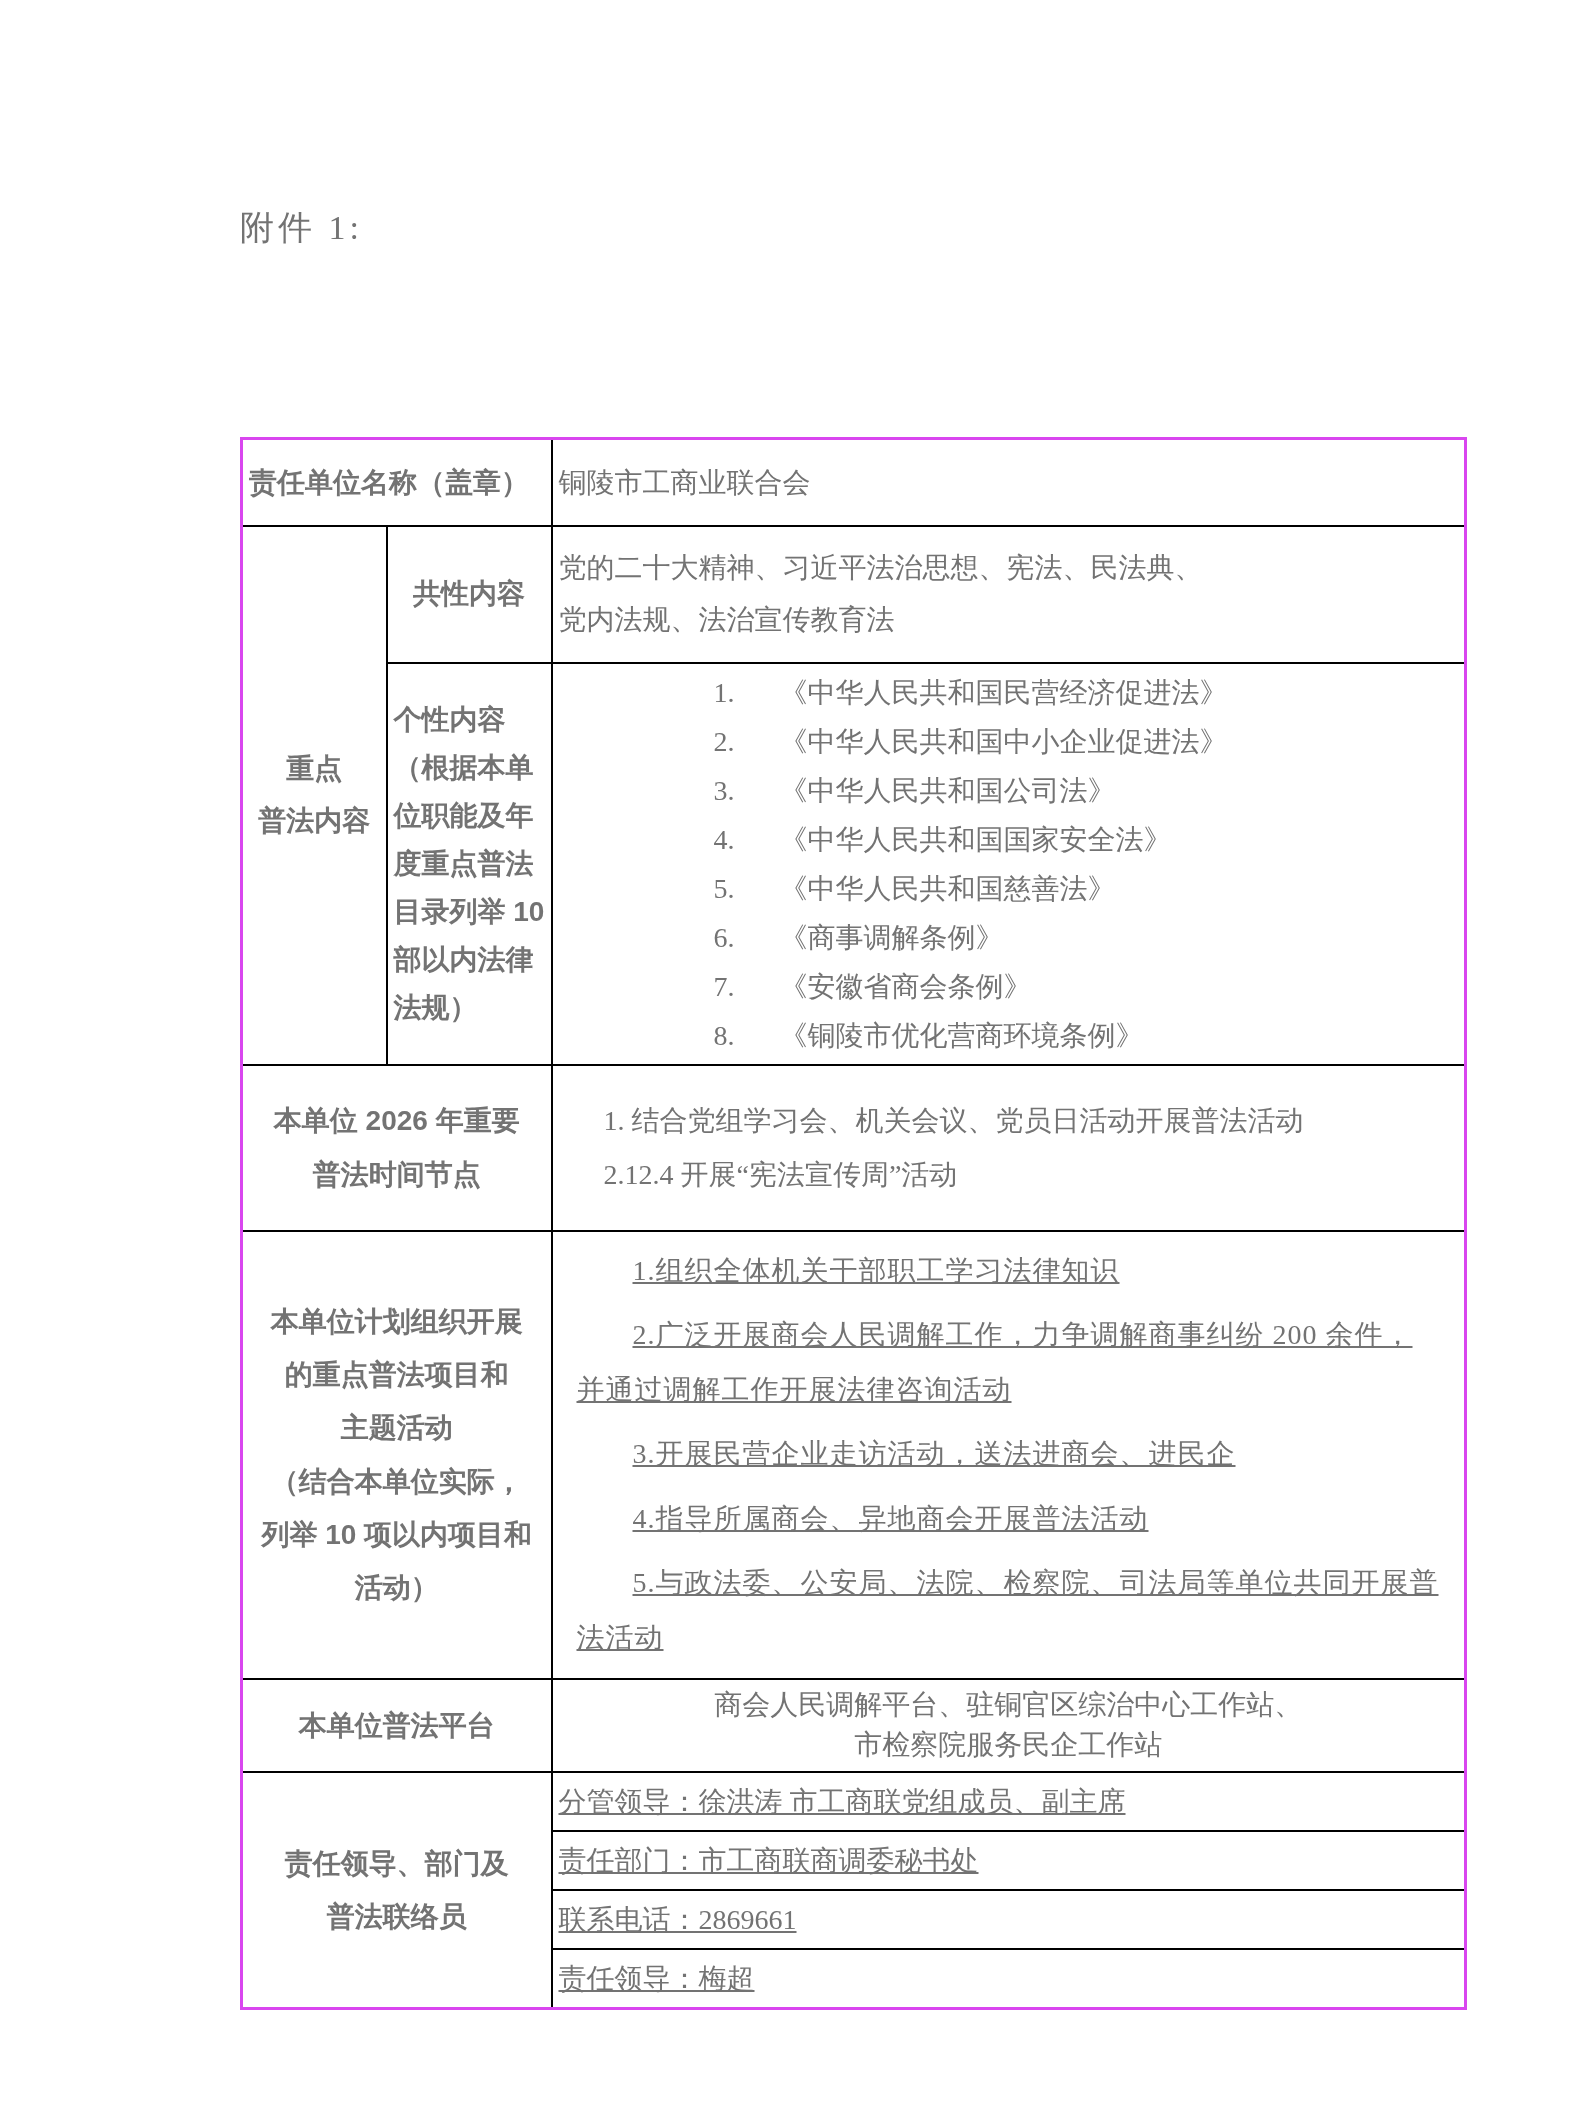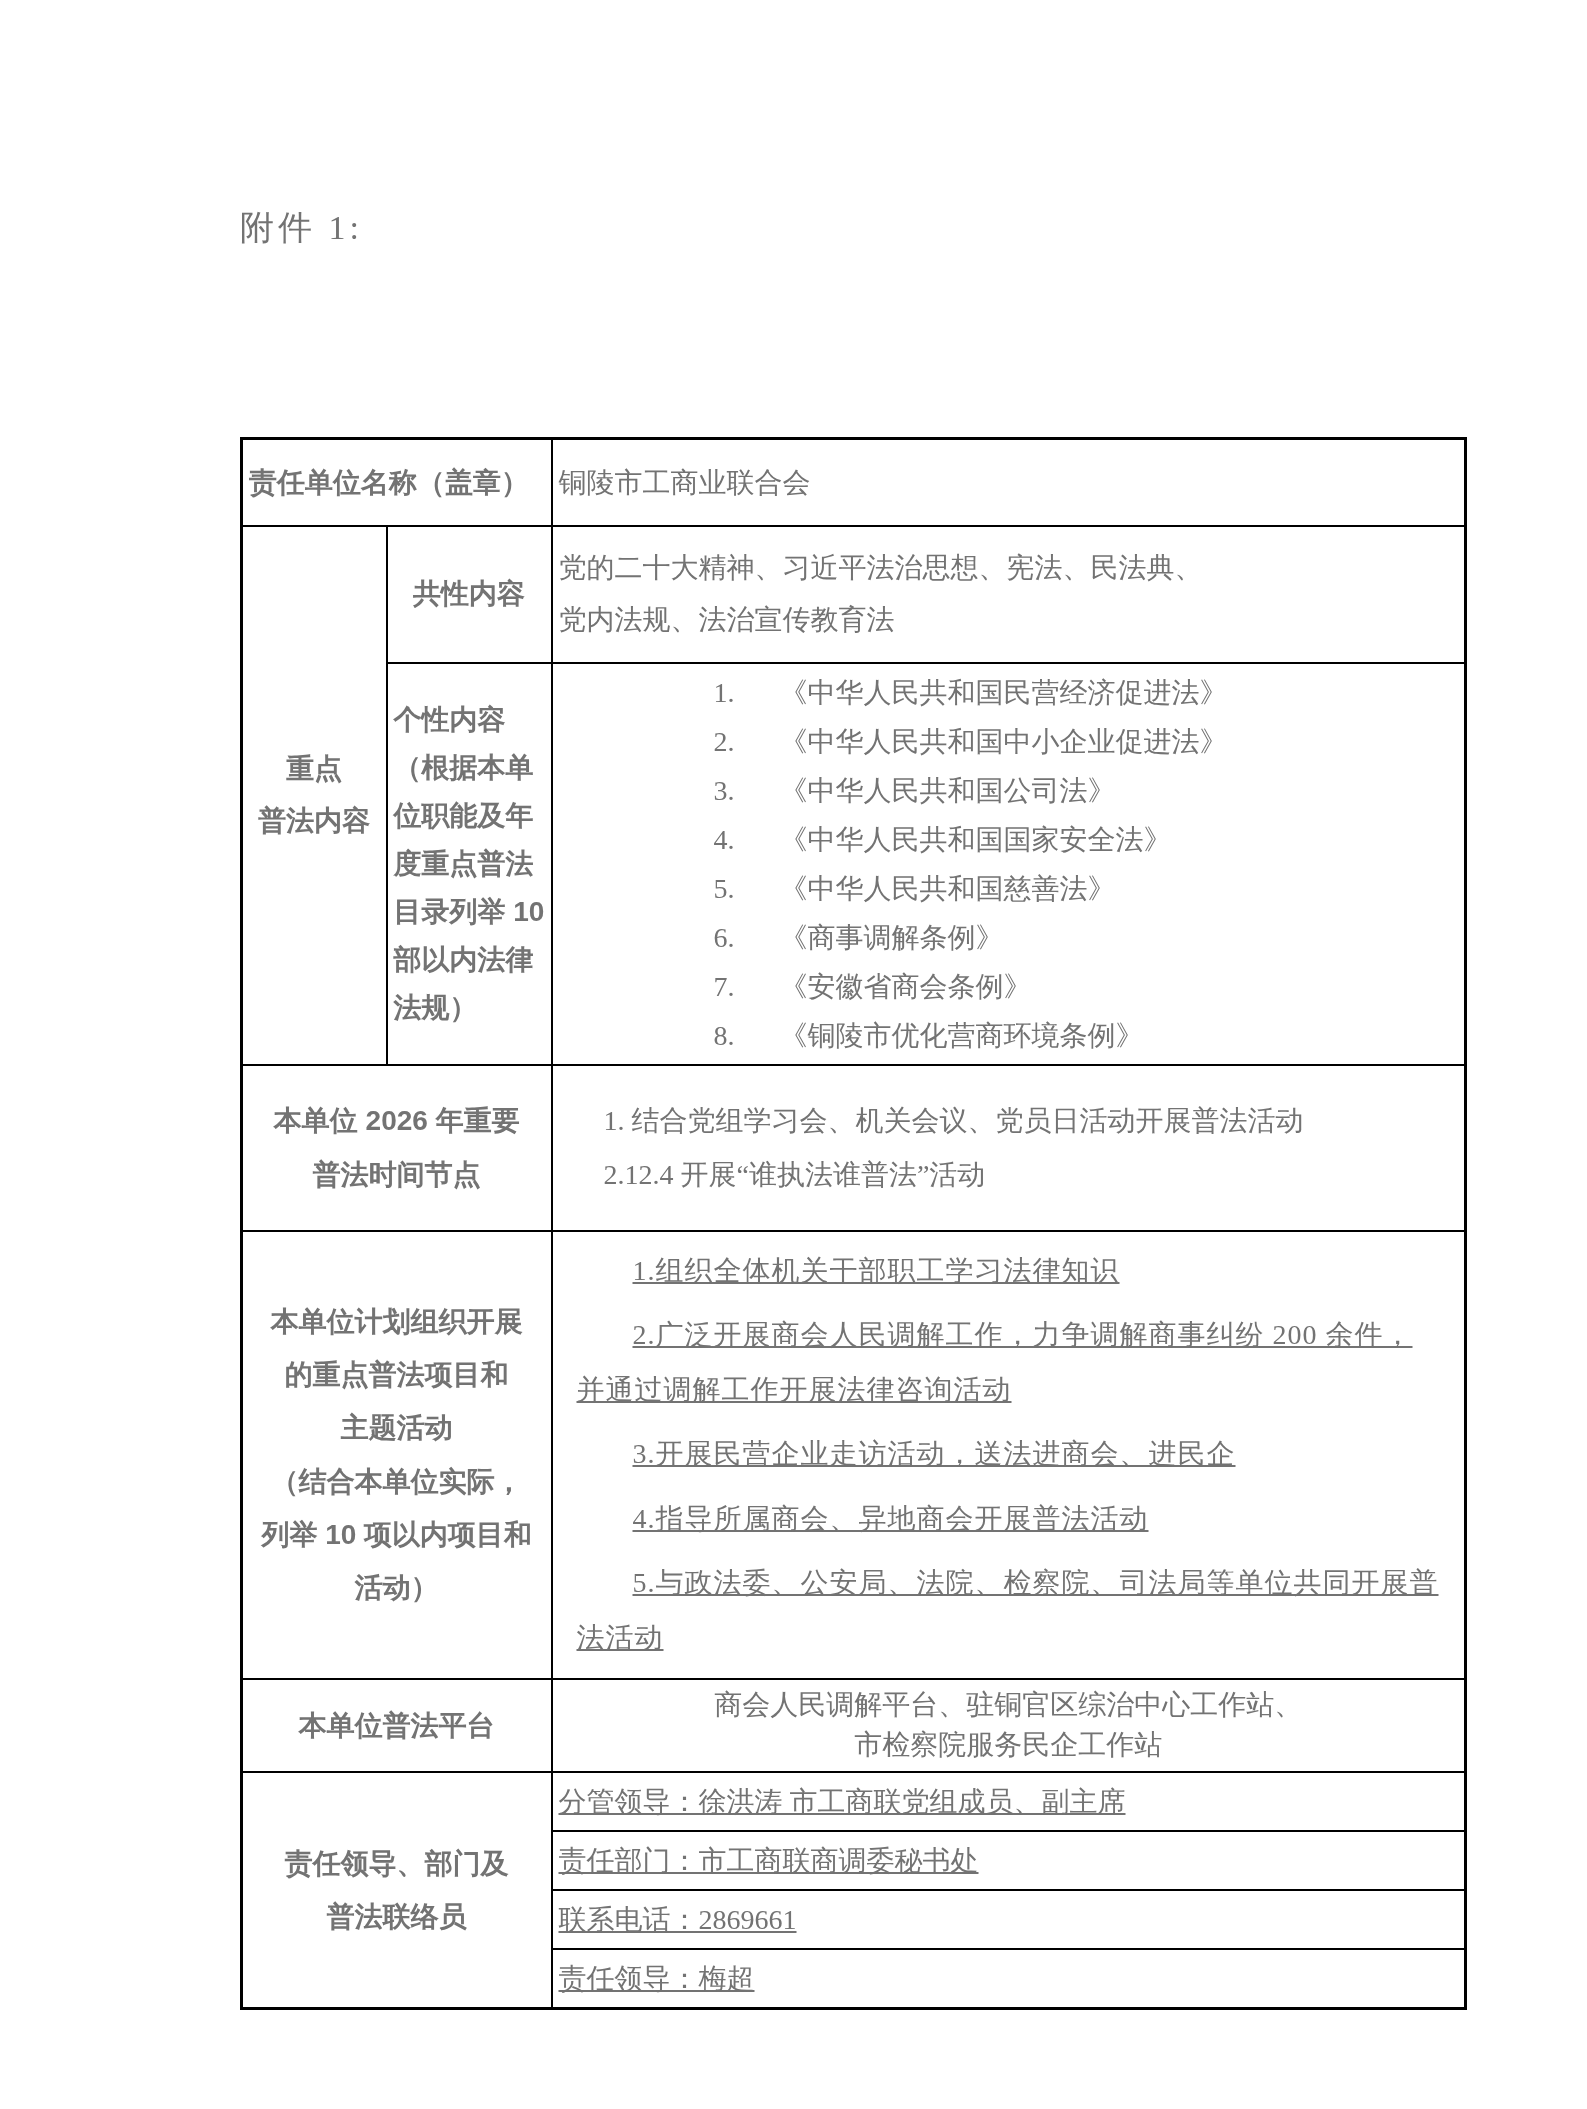--- a/index.html
+++ b/index.html
@@ -25,21 +25,21 @@
     border-collapse:collapse;table-layout:fixed;
     width:1224px;
     font-size:28px;line-height:1.9;
   }
   table.main td{
     border:2px solid #000;
     vertical-align:middle;
     padding:2px 6px;
     overflow:hidden;
   }
-  table.main{border:3px solid #000000;}
+  table.main{border:3px solid #d946ef;}
   .lbl{
     font-family:"Liberation Sans", sans-serif;
     font-weight:bold;
     text-align:center;
   }
   .lbl-left{text-align:left;}
   .r1{height:87px;}
   .r2{height:137px;}
   .r3{height:402px;}
   .r4{height:166px;}
@@ -111,21 +111,21 @@
     </tr>
 
     <tr class="r4">
       <td colspan="2" class="lbl">
         <div>本单位 2026 年重要</div>
         <div>普法时间节点</div>
       </td>
       <td>
         <div class="time-list">
           <div>1. 结合党组学习会、机关会议、党员日活动开展普法活动</div>
-          <div>2.12.4 开展“谁执法谁普法”活动</div>
+          <div>2.12.4 开展“宪法宣传周”活动</div>
         </div>
       </td>
     </tr>
 
     <tr class="r5">
       <td colspan="2" class="lbl">
         <div>本单位计划组织开展</div>
         <div>的重点普法项目和</div>
         <div>主题活动</div>
         <div>（结合本单位实际，</div>

